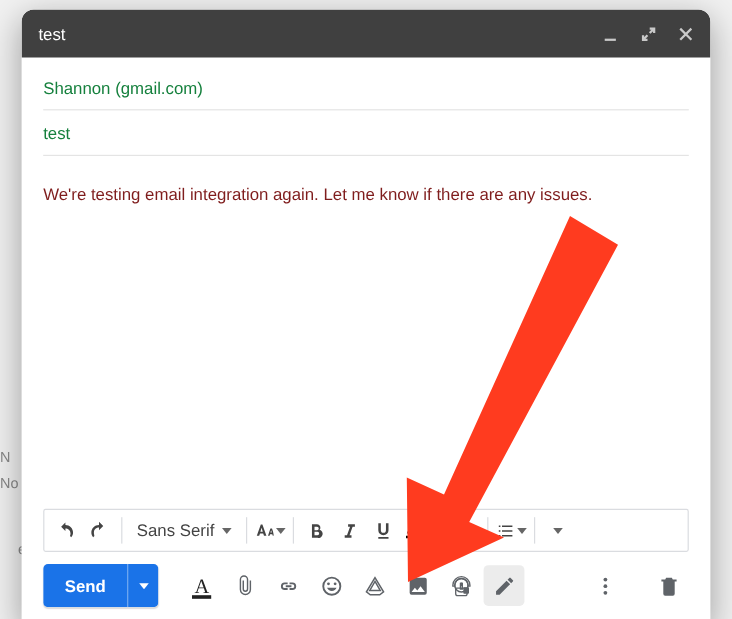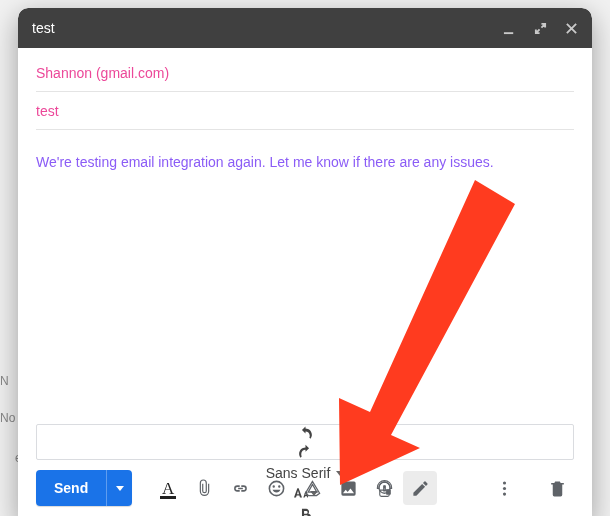--- a/index.html
+++ b/index.html
@@ -12,29 +12,28 @@
   }
   .titlebar {
     background: #404040; color: #fff; height: 40px; display: flex; align-items: center;
     padding: 0 14px; border-radius: 10px 10px 0 0;
   }
   .titlebar .title { flex: 1; font-size: 14px; }
   .titlebar .win-controls { display: flex; align-items: center; gap: 18px; }
   .titlebar .win-controls span { color: #c9c9c9; cursor: pointer; display: inline-flex; }
   .titlebar .win-controls svg { width: 13px; height: 13px; }
   .fields { padding: 6px 18px 0 18px; }
-  .field-row { border-bottom: 1px solid #e4e4e4; padding: 11px 0 10px 0; font-size: 14px; color: #ec4899; }
-  .body-area { flex: 1; padding: 24px 18px 8px 18px; font-size: 14px; color: #8b5cf6; }
+  .field-row { border-bottom: 1px solid #e4e4e4; padding: 11px 0 10px 0; font-size: 14px; color: #15803d; }
+  .body-area { flex: 1; padding: 24px 18px 8px 18px; font-size: 14px; color: #7f1d1d; }
 
   
   .fmt-bar {
     margin: 0 18px 10px 18px; border: 1px solid #dadce0; border-radius: 2px;
     height: 36px; display: flex; align-items: center; padding: 0 4px; gap: 2px;
     color: #444;
-    flex-direction: column;
   }
   .fmt-btn { width: 26px; height: 28px; display:inline-flex; align-items:center; justify-content:center; cursor:pointer; border-radius:2px; }
   .fmt-btn svg { width: 17px; height: 17px; fill: #444; }
   .fmt-sep { width: 1px; height: 22px; background: #dadce0; margin: 0 4px; }
   .font-picker { display:flex; align-items:center; gap:6px; padding: 0 6px; font-size: 14px; color:#444; cursor:pointer; }
   .caret { width:0; height:0; border-left:4px solid transparent; border-right:4px solid transparent; border-top:5px solid #666; display:inline-block; }
   .combo { display:flex; align-items:center; }
   .combo .caret { margin-left:2px; }
 
   
@@ -56,21 +55,21 @@
   .annotation-arrow { position:absolute; left: 315px; top: 180px; width: 200px; height: 310px; pointer-events:none; }
 
   
   .bg-hint { position:absolute; left:0; color:#888; font-size:12px; }
 </style>
 </head>
 <body>
 
 <div class="frame">
   <span class="bg-hint" style="top:374px;">N</span>
-  <span class="bg-hint" style="top:411px;">No</span>
+  <span class="bg-hint" style="top:396px;">No</span>
   <span class="bg-hint" style="top:451px;padding-left:15px;">ext</span>
 
   <div class="compose">
 
     <div class="titlebar">
       <span class="title">test</span>
       <div class="win-controls">
         <span>
             <svg viewBox="0 0 14 14">
               <rect x="1" y="11" width="10" height="2" fill="#c9c9c9"></rect>

